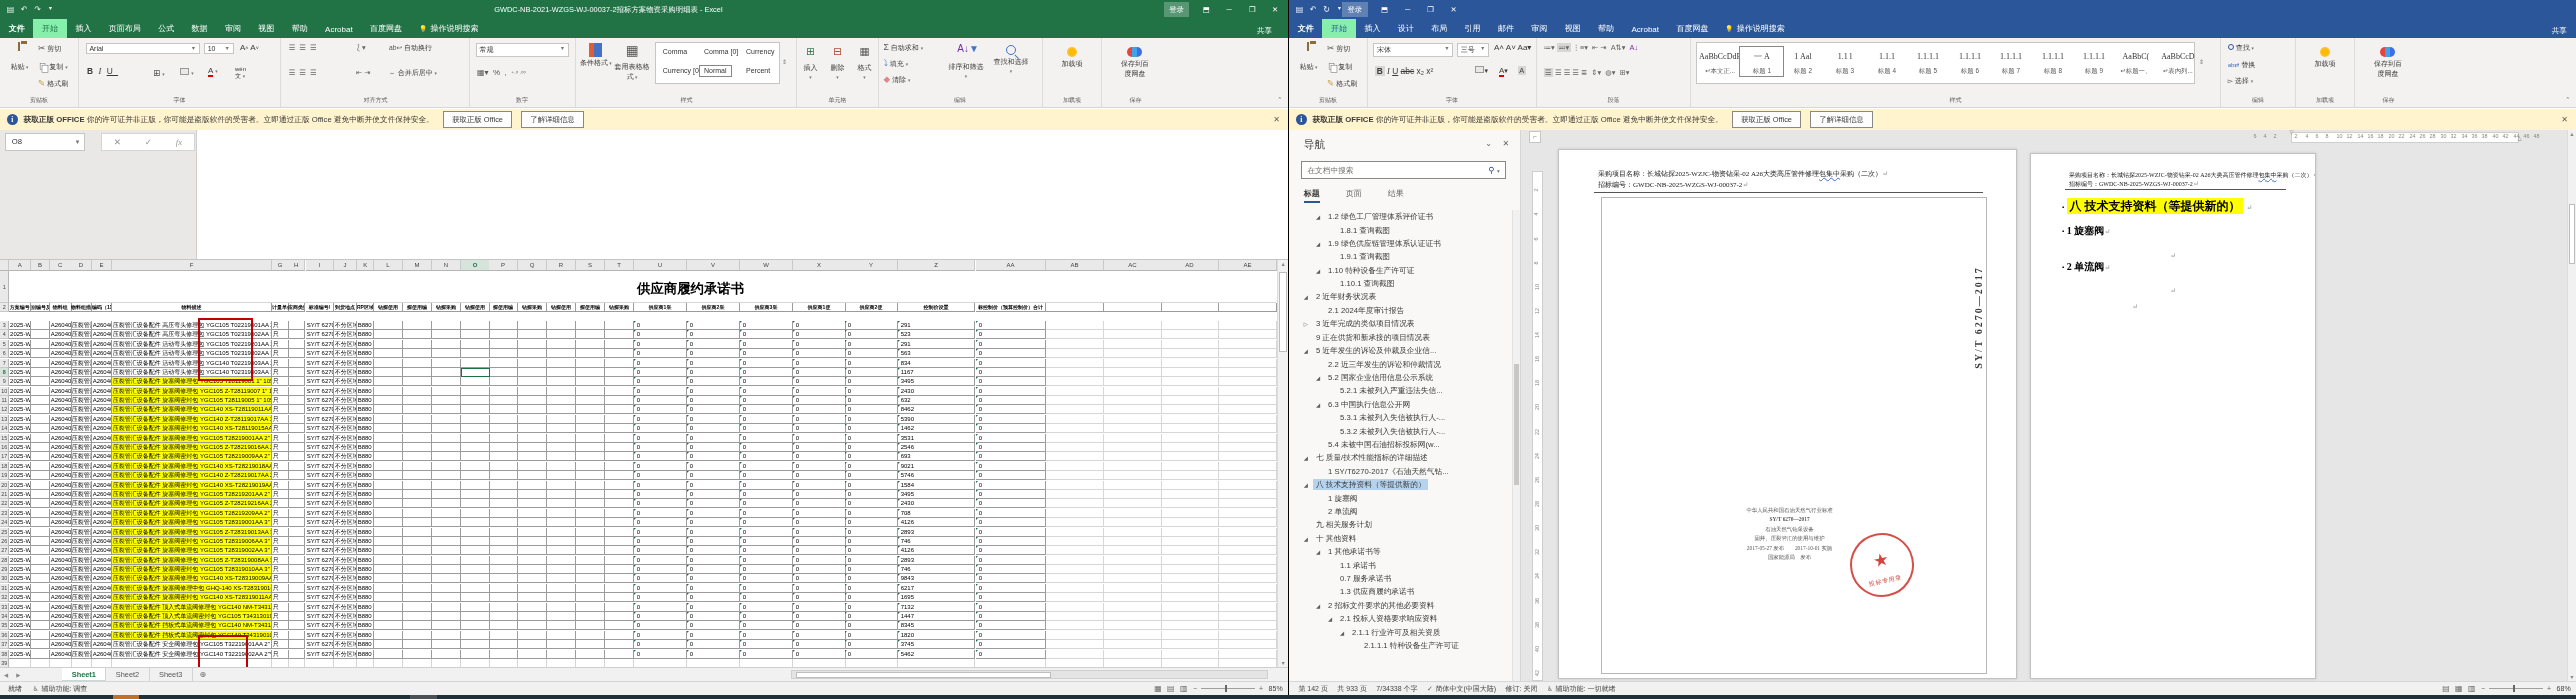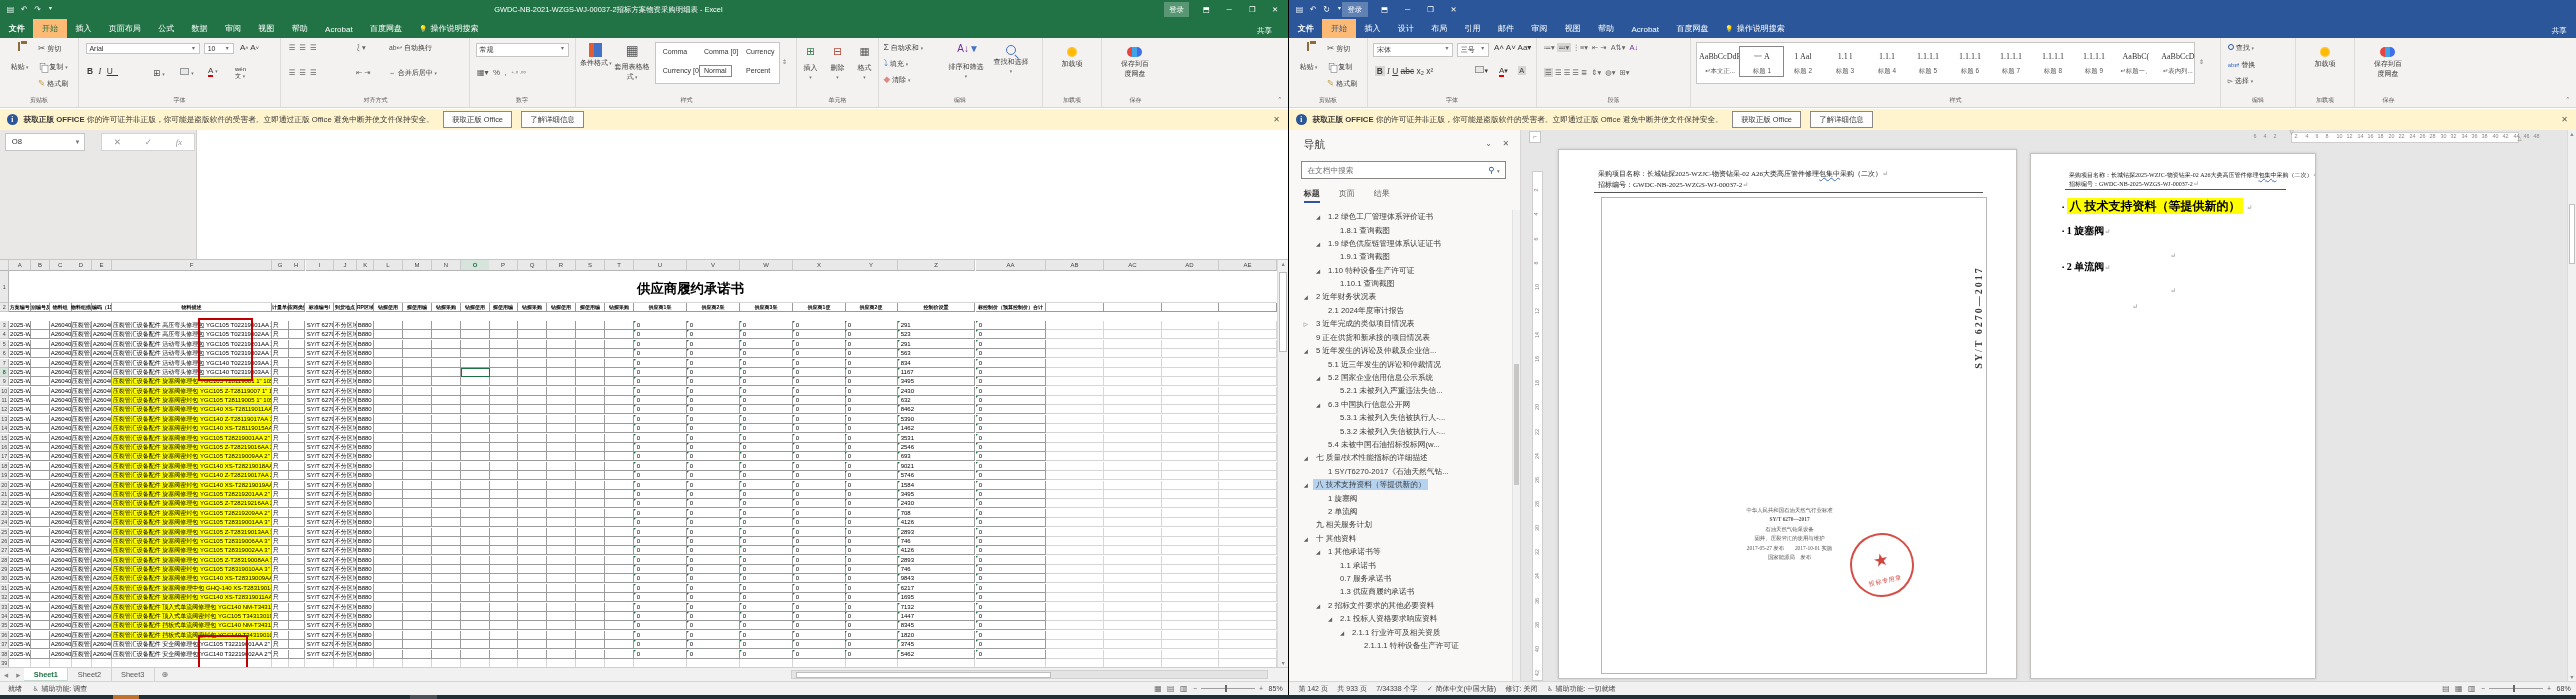--- a/index.html
+++ b/index.html
@@ -20,21 +20,21 @@
   .winctl { display:flex; align-items:center; gap:0; margin-right:1.3px; }
   .winctl .wbtn { width:23px; height:19px; display:flex; align-items:center; justify-content:center; font-size:7.4px; }
   .signin { background:rgba(255,255,255,.25); padding:2.7px 5.4px; margin-right:5.4px; font-size:7.4px; }
 
   
   .tabrow { position:absolute; left:0; top:19px; right:0; height:19.4px; display:flex; align-items:flex-end; }
   #xl .tabrow { background:#217346; }
   #wd .tabrow { background:#2b579a; }
   .mtab { color:#fff; font-size:8px; padding:4px 8.7px; white-space:nowrap; }
   .mtab.filetab { font-weight:bold; }
-  .mtab.active { background:#fdba74; font-weight:normal; }
+  .mtab.active { background:#86efac; font-weight:normal; }
   #xl .mtab.active { color:#217346; }
   #wd .mtab.active { color:#2b579a; }
   .sharebtn { position:absolute; right:6.7px; bottom:2.7px; color:#fff; font-size:8px; }
 
   
   .ribbon { position:absolute; left:0; top:38px; right:0; height:70px; background:#f3f2f1; border-bottom:0.7px solid #d8d6d4; }
   .rgroup { position:absolute; top:0; bottom:0; border-right:0.7px solid #dedcda; }
   .rglabel { position:absolute; bottom:2px; left:0; right:0; text-align:center; font-size:6px; color:#605e5c; white-space:nowrap; }
   .rbig { position:absolute; width:31px; text-align:center; font-size:7px; color:#3b3a39; }
   .rbig .bicon { width:17.4px; height:17.4px; margin:2.7px auto 1.3px; }
@@ -84,34 +84,34 @@
   .selbox { position:absolute; border:1.3px solid #1e7145; }
 
   
   .vscroll { position:absolute; background:#f1f1f1; border-left:0.7px solid #dcdcdc; }
   .vthumb { position:absolute; left:1.3px; right:1.3px; background:#fff; border:0.7px solid #bdbdbd; }
   .sarr { position:absolute; left:0; right:0; text-align:center; color:#888; font-size:5.4px; }
 
   
   .sheetrow { position:absolute; left:0; top:667px; right:0; height:14px; background:#f1f1f1; border-top:0.7px solid #cfcfcf; display:flex; align-items:center; font-size:7.4px; color:#555; }
   .stab { padding:1.3px 9.4px; height:14px; line-height:12px; border-right:0.7px solid #d3d3d3; }
-  .stab.active { background:#fff; color:#217346; font-weight:bold; box-shadow:inset 0 -1.3px 0 #217346; }
+  .stab.active { background:#fff; color:#217346; font-weight:bold; box-shadow:inset 0 -1.3px 0 #217346;margin-left:38px; }
   .statusbar { position:absolute; left:0; top:681px; right:0; height:14px; background:#f1f1f1; border-top:0.7px solid #d6d6d6; display:flex; align-items:center; font-size:7px; color:#444; }
   .viewics { display:flex; gap:5.4px; font-size:8px; color:#666; }
   .zoomslider { display:flex; align-items:center; gap:4px; margin:0 5.4px; color:#666; }
   .ztrack { width:54px; height:1.3px; background:#a0a0a0; position:relative; }
   .zthumb { position:absolute; top:-2.7px; left:45%; width:2px; height:6.7px; background:#666; }
 
   
   #navpane { position:absolute; left:0; top:130px; width:232px; bottom:14px; background:#f9f8f7; border-right:0.7px solid #d8d6d4; }
   .navtitle { position:absolute; left:14.8px; top:8px; font-size:10.7px; color:#3b3a39; }
   .navics { position:absolute; right:10.7px; top:9.4px; color:#666; font-size:8px; display:flex; gap:10.7px; }
   .navsearch { position:absolute; left:12px; top:31px; width:205px; height:18px; background:#fff; border:0.7px solid #8a8886; font-size:7.7px; color:#767472; line-height:17px; padding-left:5.4px; }
   .navsearch .mag { float:right; margin-right:5.4px; color:#2b579a; font-size:8.7px; }
-  .navtabs { position:absolute; left:14.8px; top:58px; display:flex; gap:19px; font-size:8px; color:#605e5c; }
+  .navtabs { position:absolute; left:14.8px; top:58px; display:flex; gap:26px; font-size:8px; color:#605e5c; }
   .navtab.active { color:#3b3a39; font-weight:bold; border-bottom:2px solid #2b579a; padding-bottom:2px; }
   .navitems { position:absolute; left:0; top:80px; right:8px; bottom:0; overflow:hidden; }
   .navitem { position:absolute; left:0; right:0; height:13.4px; line-height:13.4px; font-size:7.7px; color:#3b3a39; white-space:nowrap; }
   .navitem .tri { display:inline-block; width:9.4px; color:#605e5c; font-size:5.4px; }
   .navitem .lbl { padding:0.7px 2.7px; }
   .navitem.sel .lbl { background:#b5d3ef; }
 
   
   #docarea { position:absolute; left:232px; top:130px; right:9.4px; bottom:14px; background:#e6e6e6; overflow:hidden; }
   .hruler { position:absolute; height:14.8px; background:#e6e6e6; }
@@ -1742,21 +1742,21 @@
           <div class="navitem" style="top: 13.4px; padding-left: 39px;"><span class="tri"></span><span class="lbl">1.8.1 查询截图</span></div>
           <div class="navitem" style="top: 27px; padding-left: 27px;"><span class="tri">◢</span><span class="lbl">1.9 绿色供应链管理体系认证证书</span></div>
           <div class="navitem" style="top: 40px; padding-left: 39px;"><span class="tri"></span><span class="lbl">1.9.1 查询截图</span></div>
           <div class="navitem" style="top: 54px; padding-left: 27px;"><span class="tri">◢</span><span class="lbl">1.10 特种设备生产许可证</span></div>
           <div class="navitem" style="top: 67px; padding-left: 39px;"><span class="tri"></span><span class="lbl">1.10.1 查询截图</span></div>
           <div class="navitem" style="top: 80px; padding-left: 14.8px;"><span class="tri">◢</span><span class="lbl">2 近年财务状况表</span></div>
           <div class="navitem" style="top: 94px; padding-left: 27px;"><span class="tri"></span><span class="lbl">2.1 2024年度审计报告</span></div>
           <div class="navitem" style="top: 107px; padding-left: 14.8px;"><span class="tri">▷</span><span class="lbl">3 近年完成的类似项目情况表</span></div>
           <div class="navitem" style="top: 121px; padding-left: 14.8px;"><span class="tri"></span><span class="lbl">9 正在供货和新承接的项目情况表</span></div>
           <div class="navitem" style="top: 134px; padding-left: 14.8px;"><span class="tri">◢</span><span class="lbl">5 近年发生的诉讼及仲裁及企业信...</span></div>
-          <div class="navitem" style="top: 148px; padding-left: 27px;"><span class="tri"></span><span class="lbl">5.1 近三年发生的诉讼和仲裁情况</span></div>
+          <div class="navitem" style="top: 148px; padding-left: 27px;"><span class="tri"></span><span class="lbl">2.2 近三年发生的诉讼和仲裁情况</span></div>
           <div class="navitem" style="top: 161px; padding-left: 27px;"><span class="tri">◢</span><span class="lbl">5.2 国家企业信用信息公示系统</span></div>
           <div class="navitem" style="top: 174px; padding-left: 39px;"><span class="tri"></span><span class="lbl">5.2.1 未被列入严重违法失信...</span></div>
           <div class="navitem" style="top: 188px; padding-left: 27px;"><span class="tri">◢</span><span class="lbl">6.3 中国执行信息公开网</span></div>
           <div class="navitem" style="top: 201px; padding-left: 39px;"><span class="tri"></span><span class="lbl">5.3.1 未被列入失信被执行人-...</span></div>
           <div class="navitem" style="top: 215px; padding-left: 39px;"><span class="tri"></span><span class="lbl">5.3.2 未被列入失信被执行人-...</span></div>
           <div class="navitem" style="top: 228px; padding-left: 27px;"><span class="tri"></span><span class="lbl">5.4 未被中国石油招标投标网(w...</span></div>
           <div class="navitem" style="top: 241px; padding-left: 14.8px;"><span class="tri">◢</span><span class="lbl">七 质量/技术性能指标的详细描述</span></div>
           <div class="navitem" style="top: 255px; padding-left: 27px;"><span class="tri"></span><span class="lbl">1 SY/T6270-2017《石油天然气钻...</span></div>
           <div class="navitem sel" style="top: 268px; padding-left: 14.8px;"><span class="tri">◢</span><span class="lbl">八 技术支持资料（等提供新的）</span></div>
           <div class="navitem" style="top: 282px; padding-left: 27px;"><span class="tri"></span><span class="lbl">1 旋塞阀</span></div>

